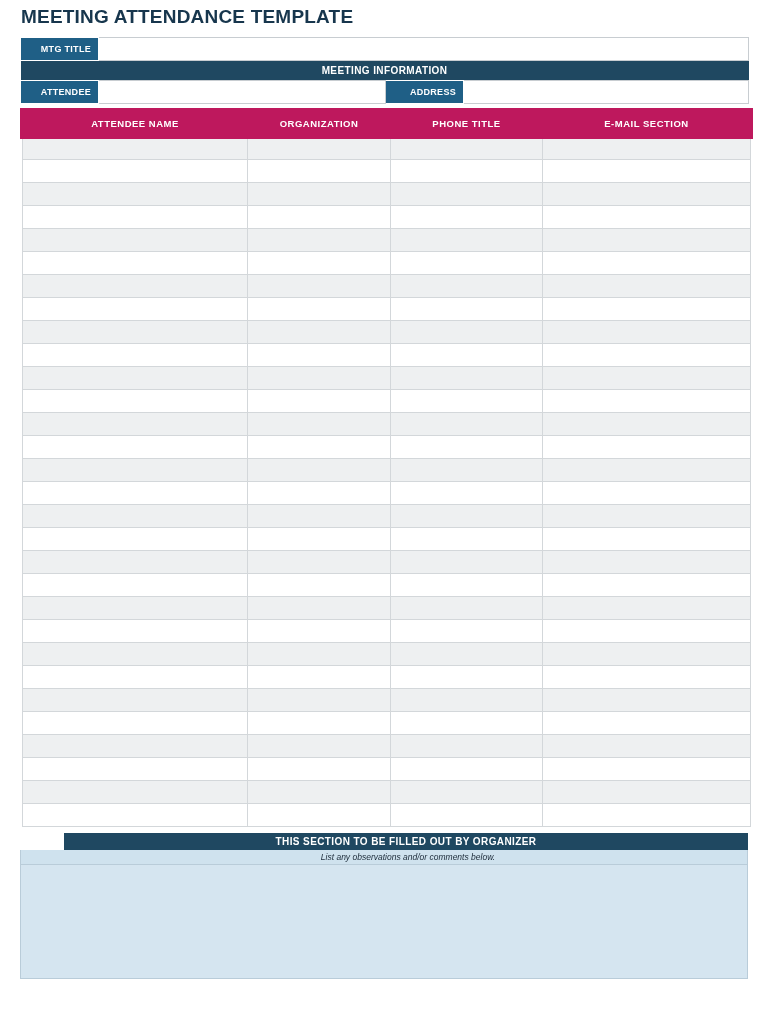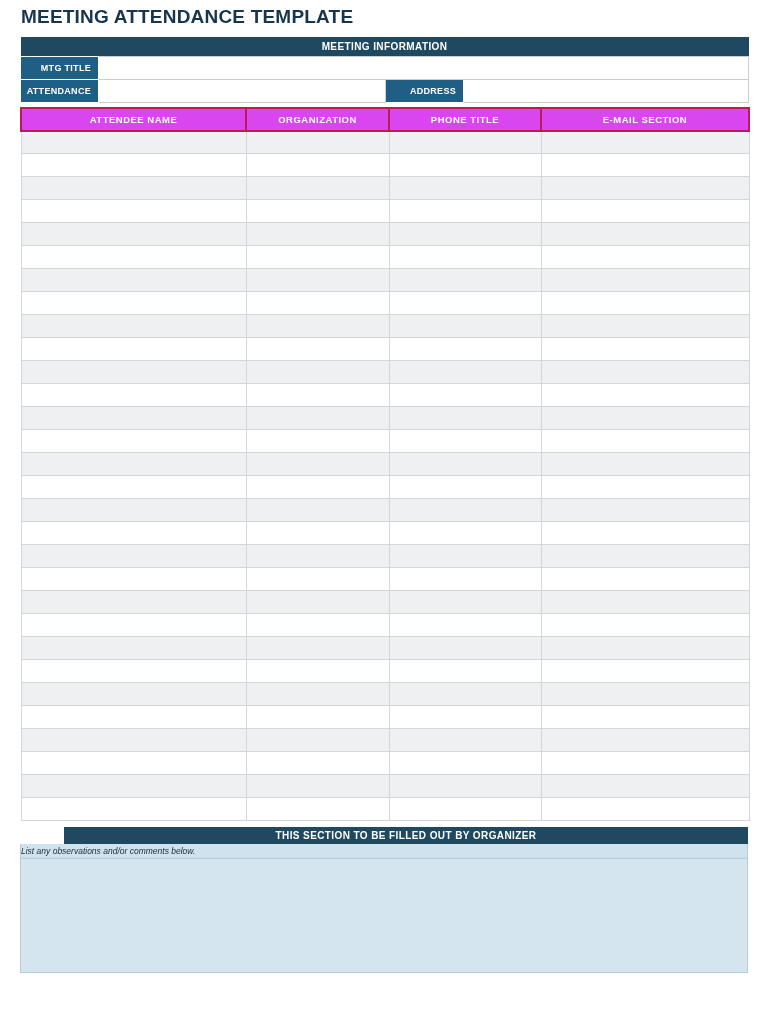--- a/index.html
+++ b/index.html
@@ -66,27 +66,27 @@
   }
 
   
   .attendee-table {
     width: 728px;
     border-collapse: collapse;
     table-layout: fixed;
     margin-top: 4px;
   }
   .attendee-table th {
-    background: #d946ef;
+    background: #be185d;
     color: #ffffff;
     font-size: 9.5px;
     font-weight: bold;
     letter-spacing: 0.5px;
     height: 19px;
-    border: 2px solid #be185d;
+    border: 5px solid #be185d;
     text-align: center;
   }
   .attendee-table td {
     height: 23px;
     border: 1px solid #d3d7da;
     box-sizing: border-box;
   }
   .attendee-table tr.odd td { background: #eef0f1; }
   .attendee-table tr.even td { background: #ffffff; }
 
@@ -104,26 +104,27 @@
     letter-spacing: 0.4px;
     height: 17px;
     line-height: 17px;
     margin-left: 44px;
   }
   .organizer-sub {
     background: #cfe2ee;
     color: #1b2a38;
     font-size: 8.5px;
     font-style: italic;
-    text-align: left;
+    text-align: center;
     height: 14px;
     line-height: 14px;
     border-left: 1px solid #b9ccd9;
     border-right: 1px solid #b9ccd9;
     box-sizing: border-box;
+    padding-left: 48px;
   }
   .organizer-notes {
     background: #d5e5f0;
     border: 1px solid #b9ccd9;
     box-sizing: border-box;
     height: 115px;
     width: 100%;
     resize: none;
     display: block;
     font-family: "Liberation Sans", sans-serif;
@@ -141,28 +142,28 @@
 
   <table class="meeting-info">
     <colgroup>
       <col style="width:78px">
       <col style="width:287px">
       <col style="width:78px">
       <col style="width:285px">
     </colgroup>
     <tbody>
       <tr>
-        <td class="band" colspan="4">MEETING INFORMATION</td>
-      </tr>
-      <tr>
         <td class="lbl">MTG TITLE</td>
         <td class="val" colspan="3"></td>
       </tr>
       <tr>
-        <td class="lbl">ATTENDANCE</td>
+        <td class="band" colspan="4">MEETING INFORMATION</td>
+      </tr>
+      <tr>
+        <td class="lbl">ATTENDEE</td>
         <td class="val"></td>
         <td class="lbl">ADDRESS</td>
         <td class="val"></td>
       </tr>
     </tbody>
   </table>
 
   <table class="attendee-table">
     <colgroup>
       <col style="width:225px">

